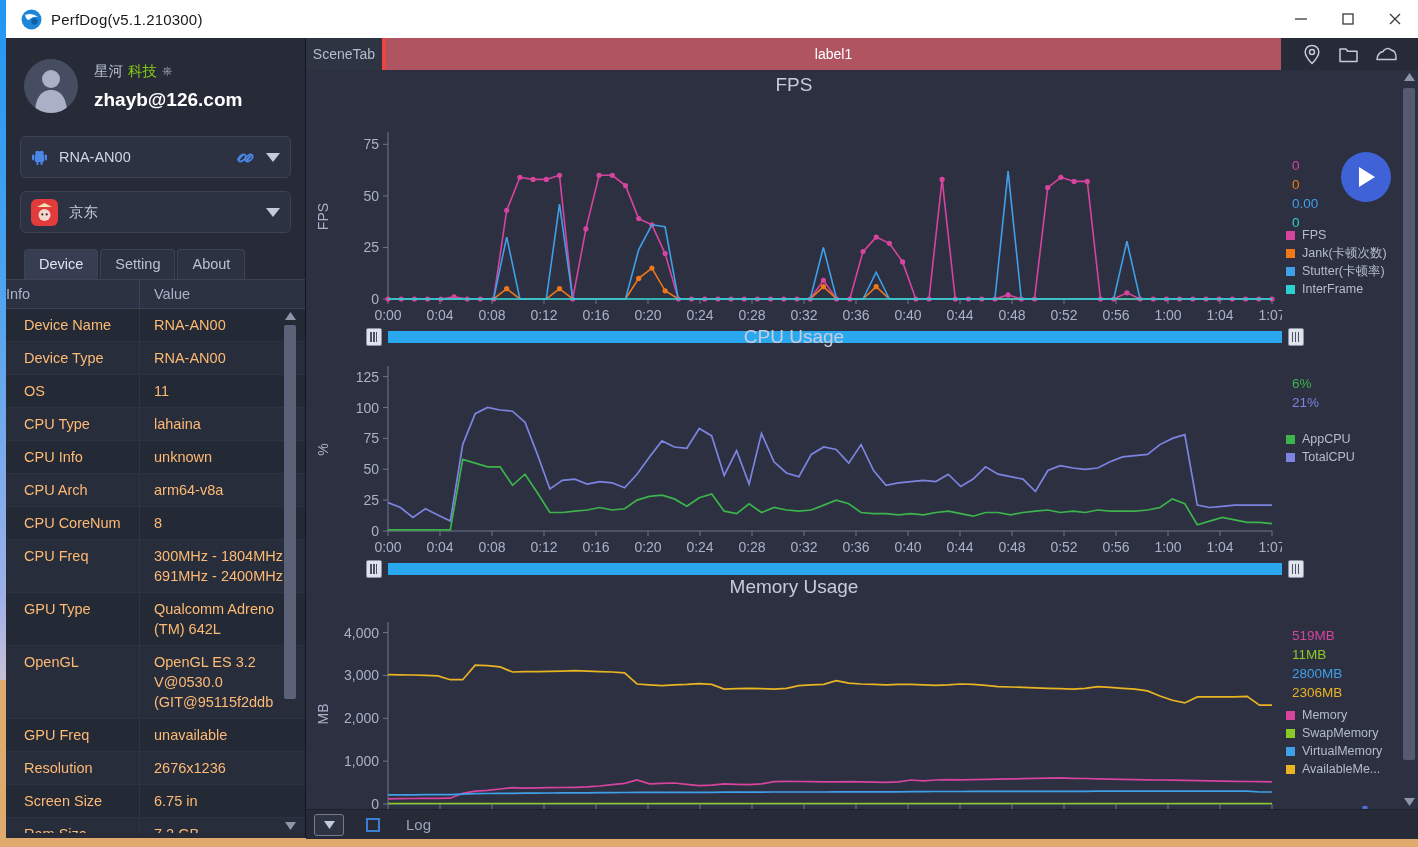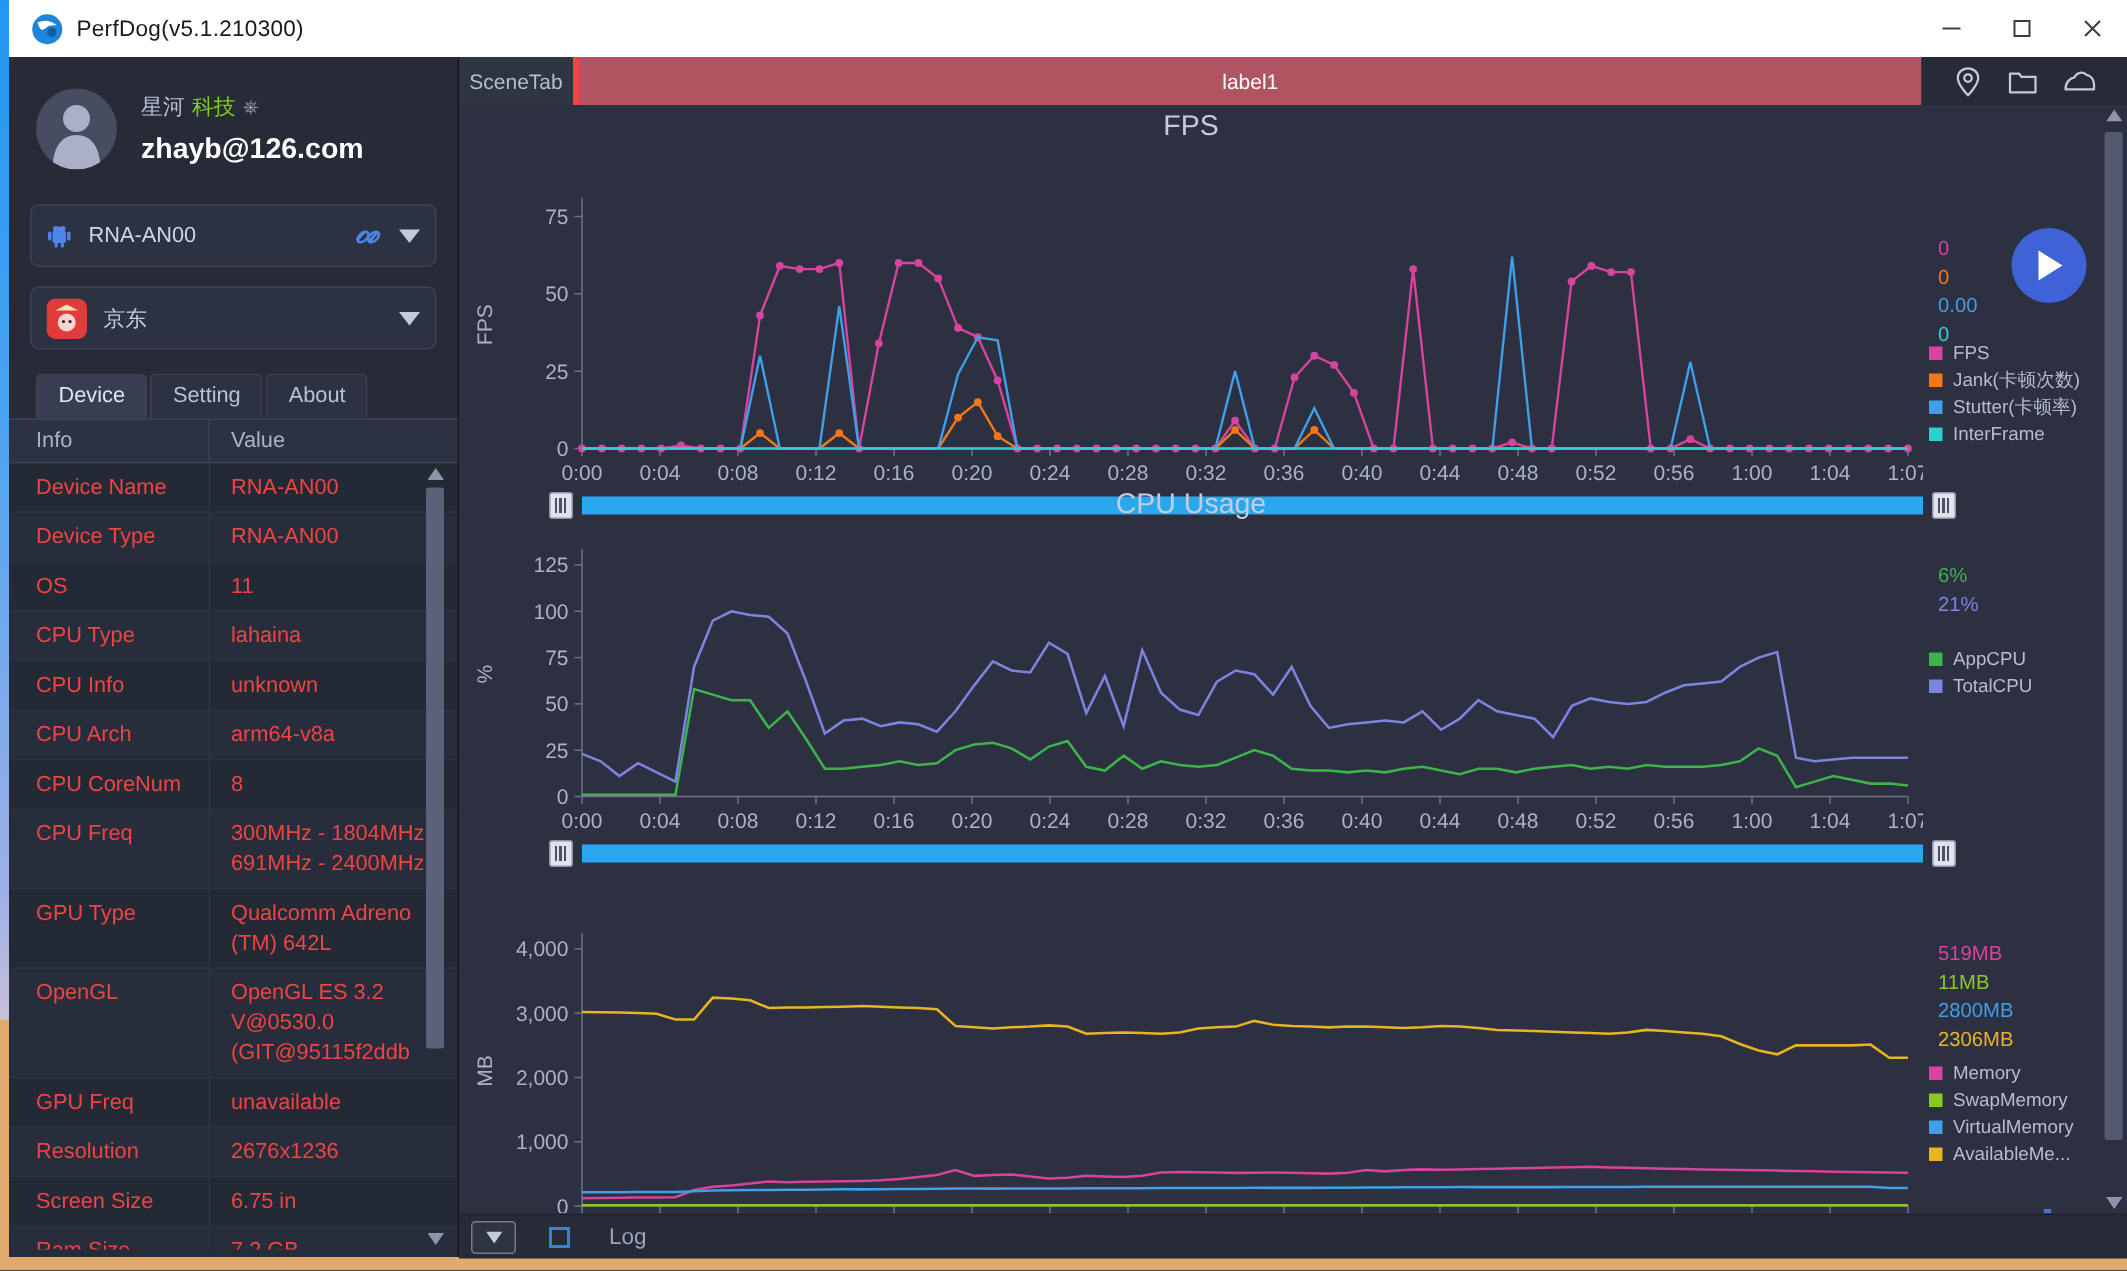--- a/index.html
+++ b/index.html
@@ -69,29 +69,29 @@
   .tabs { display: flex; margin: 16px 0 0 18px; gap: 2px; }
   .tab {
     padding: 6px 14px 7px 14px; font-size: 14.5px; color: #b9c1d4;
     background: #2d3242; border: 1px solid #3d4354; border-bottom: none;
     border-radius: 4px 4px 0 0;
   }
   .tab.active { background: #383e52; color: #dfe4ef; }
 
   .tablehead { display: flex; height: 30px; background: #2d3242;
                border-top: 1px solid #3d4354; border-bottom: 1px solid #3d4354; }
-  .th { font-size: 14.5px; color: #aab2c8; display: flex; align-items: center; padding-left: 18px; }
+  .th { font-size: 14.5px; color: #aab2c8; display: flex; align-items: center; }
   .th.k { width: 133px; }
   .th.v { flex: 1; border-left: 1px solid #3d4354; padding-left: 14px; }
 
   .tablebody { position: relative; height: 524px; overflow: hidden; }
   .row { display: flex; border-bottom: 1px solid #2d3242; min-height: 30px; }
   .row:nth-child(odd) { background: #242936; }
   .row:nth-child(even) { background: #282d3b; }
-  .cell { font-size: 14.5px; color: #ef4444; padding: 6px 6px 6px 18px; line-height: 20px; }
+  .cell { font-size: 14.5px; color: #fdba74; padding: 6px 6px 6px 18px; line-height: 20px; }
   .cell.k { width: 133px; flex: none; }
   .cell.v { flex: 1; border-left: 1px solid #2f3545; padding-left: 14px; }
 
   .vscroll { position: absolute; right: 8px; top: 0; width: 14px; height: 524px; }
   .vscroll .arrow-up, .vscroll .arrow-dn {
     width: 14px; height: 14px; display:flex; align-items:center; justify-content:center;
   }
   .vscroll .thumb {
     position: absolute; top: 16px; width: 12px; height: 374px;
     background: #5b6277; border-radius: 2px; left: 1px;
@@ -622,20 +622,21 @@
             <div class="range-track"></div>
             <div class="range-grip" style="position:absolute;left:0;">
               <span class="grip-lines"></span>
             </div>
             <div class="range-grip" style="position:absolute;right:0;">
               <span class="grip-lines"></span>
             </div>
           </div>
         </div>
         <div class="chart-block" style="position: absolute; left: 0px; top: 506px; width: 1096px; height: 233px;">
+          <div class="chart-title">Memory Usage</div>
           <svg width="976" height="262" style="position: absolute; left: 0px; top: 0px;">
             <line x1="82" y1="46" x2="82" y2="228" stroke="#6e7488" stroke-width="1"></line>
             <line x1="82" y1="228" x2="966" y2="228" stroke="#6e7488" stroke-width="1"></line>
             <line x1="77" y1="228" x2="82" y2="228" stroke="#6e7488"></line>
             <text x="73" y="233" text-anchor="end" fill="#aab2c8" font-size="14" font-family="&quot;Liberation Sans&quot;, sans-serif">0</text>
             <line x1="77" y1="185.14285714285714" x2="82" y2="185.14285714285714" stroke="#6e7488"></line>
             <text x="73" y="190.14285714285714" text-anchor="end" fill="#aab2c8" font-size="14" font-family="&quot;Liberation Sans&quot;, sans-serif">1,000</text>
             <line x1="77" y1="142.28571428571428" x2="82" y2="142.28571428571428" stroke="#6e7488"></line>
             <text x="73" y="147.28571428571428" text-anchor="end" fill="#aab2c8" font-size="14" font-family="&quot;Liberation Sans&quot;, sans-serif">2,000</text>
             <line x1="77" y1="99.42857142857142" x2="82" y2="99.42857142857142" stroke="#6e7488"></line>

